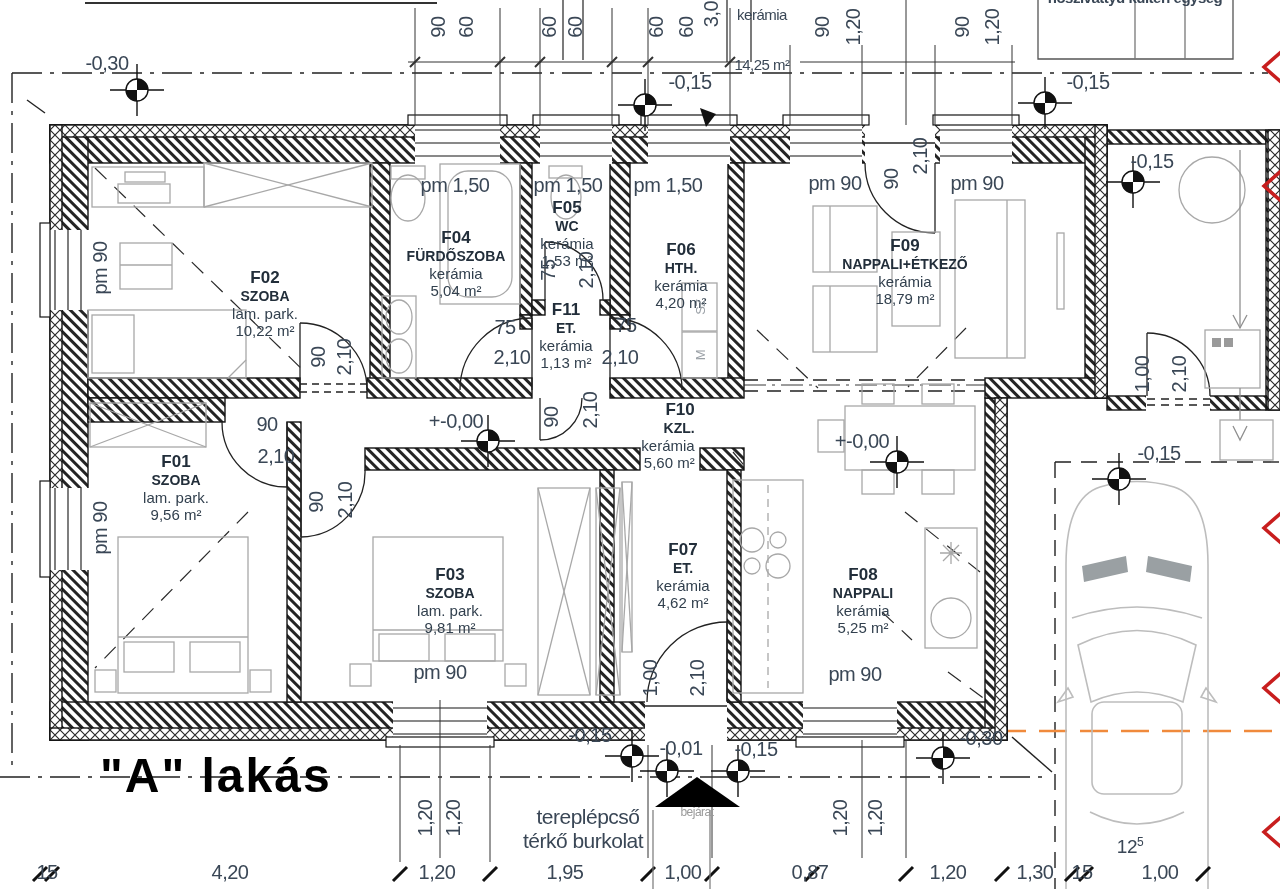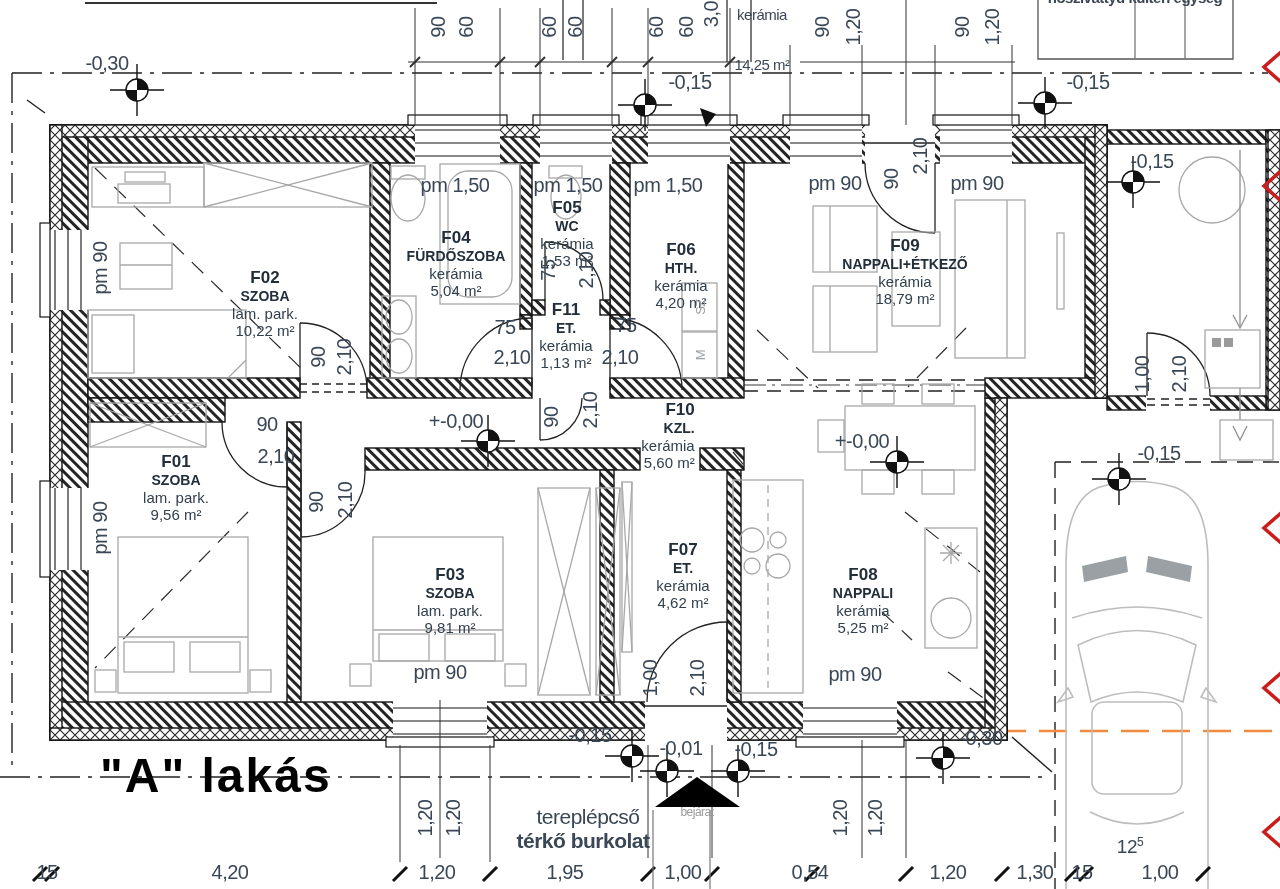--- a/index.html
+++ b/index.html
@@ -493,36 +493,36 @@
   <div class="lbl rot" style="left:822px;top:27px;">90</div>
   <div class="lbl rot" style="left:853px;top:27px;">1,20</div>
   <div class="lbl rot" style="left:962px;top:27px;">90</div>
   <div class="lbl rot" style="left:992px;top:27px;">1,20</div>
 
   <div class="lbl" style="left:47px;top:872px;">15</div>
   <div class="lbl" style="left:230px;top:872px;">4,20</div>
   <div class="lbl" style="left:437px;top:872px;">1,20</div>
   <div class="lbl" style="left:565px;top:872px;">1,95</div>
   <div class="lbl" style="left:683px;top:872px;">1,00</div>
-  <div class="lbl" style="left:810px;top:872px;">0,54</div>
+  <div class="lbl" style="left:810px;top:872px;">0,87</div>
   <div class="lbl" style="left:948px;top:872px;">1,20</div>
   <div class="lbl" style="left:1035px;top:872px;">1,30</div>
   <div class="lbl" style="left:1082px;top:872px;">15</div>
   <div class="lbl" style="left:1160px;top:872px;">1,00</div>
   <div class="lbl" style="left:1320px;top:872px;text-align:center;">2,0</div>
 
   <div class="lbl rot" style="left:425px;top:818px;">1,20</div>
   <div class="lbl rot" style="left:453px;top:818px;">1,20</div>
   <div class="lbl rot" style="left:840px;top:818px;">1,20</div>
   <div class="lbl rot" style="left:875px;top:818px;">1,20</div>
 
   <div class="lbl rot tag" style="left:700px;top:307px;">SZ</div>
   <div class="lbl rot tag" style="left:700px;top:355px;">M</div>
 
   <div class="title" style="left:100px;top:748px;">"A" lakás</div>
   <div class="lbl note" style="left:588px;top:816px;">tereplépcső</div>
-  <div class="lbl note" style="left:583px;top:840px;font-weight:bold;">térkő burkolat</div>
+  <div class="lbl note" style="left:583px;top:840px;">térkő burkolat</div>
   <div class="lbl gray" style="left:697px;top:812px;font-size:12px;">bejárat</div>
   <div class="lbl" style="left:1108px;top:846px;font-size:19px;margin-left:22px;">
     <span>12</span><sup>5</sup>
   </div>
 </div>
 </div>
 
 </body></html>

